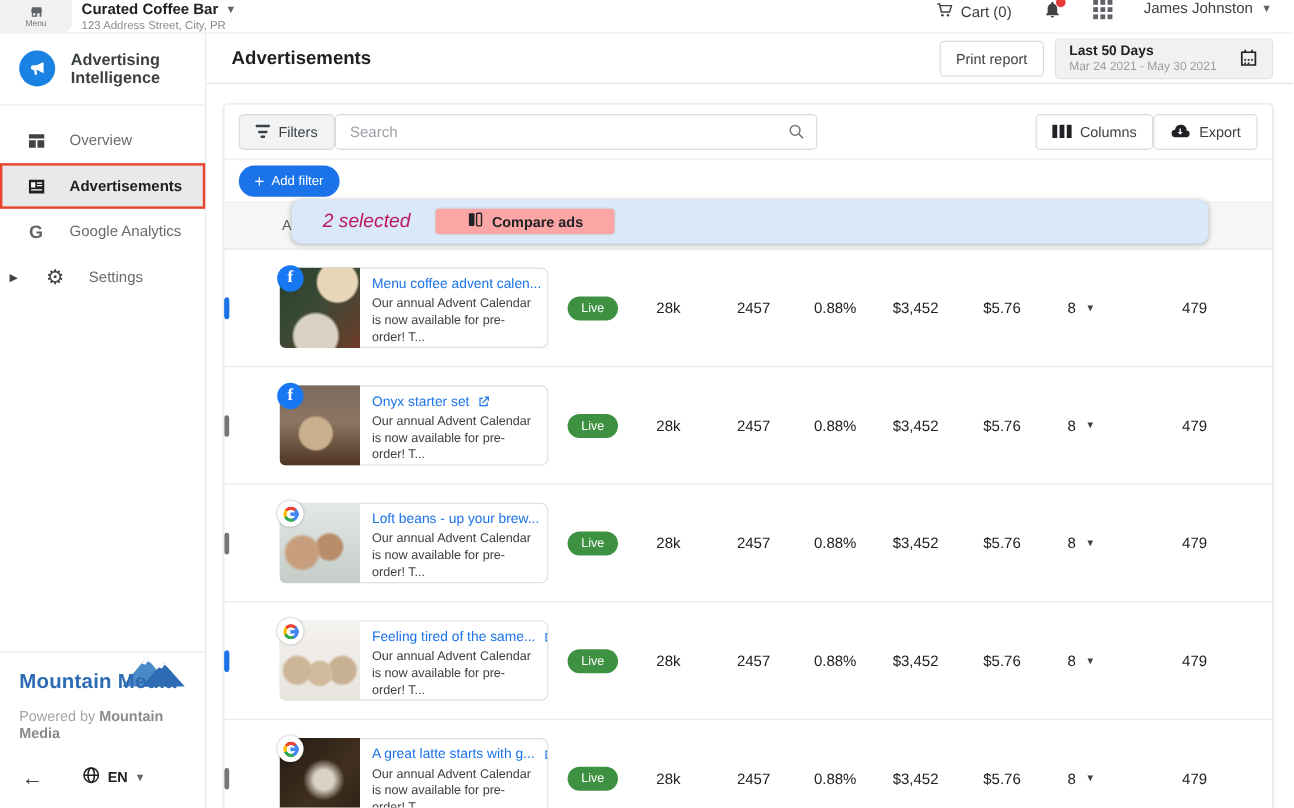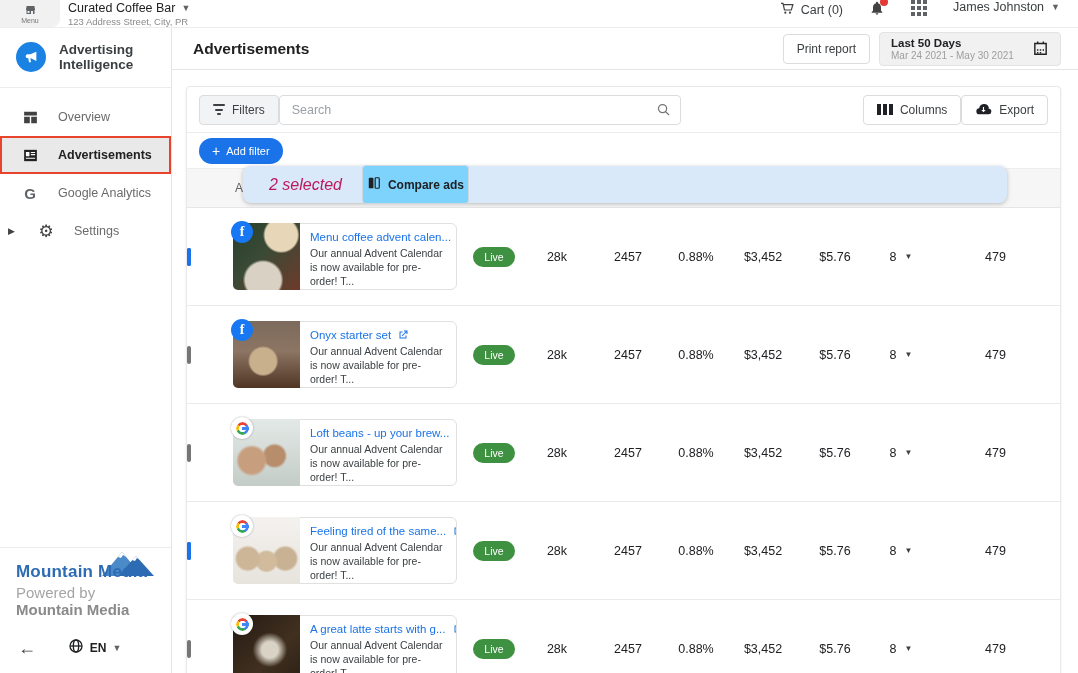--- a/index.html
+++ b/index.html
@@ -7,21 +7,21 @@
     font-family:"Liberation Sans","DejaVu Sans",sans-serif; color:#202124; }
 
   
   .topbar { height:28px; display:flex; align-items:stretch; background:#fff;
     border-bottom:1px solid #ededed; position:relative; z-index:5; }
   .menu-chip { width:60px; background:#f1f1f1; border-radius:0 0 8px 0;
     display:flex; flex-direction:column; align-items:center; justify-content:center; cursor:pointer; }
   .menu-chip svg { display:block; }
   .menu-chip .menu-label { font-size:7px; color:#757575; margin-top:1px; }
   .biz { margin-left:8px; display:flex; flex-direction:column; justify-content:center; cursor:pointer; }
-  .biz-top { display:flex; align-items:center; gap:6px; font-size:12.5px; font-weight:400; color:#212121; }
+  .biz-top { display:flex; align-items:center; gap:6px; font-size:12.5px; font-weight:700; color:#212121; }
   .biz-addr { font-size:9.5px; color:#8a8a8a; margin-top:1px; }
   .caret { font-size:9px; color:#5f6368; }
   .topbar-right { margin-left:auto; display:flex; align-items:flex-start; gap:26px; padding-right:18px; }
   .cart { display:flex; align-items:center; gap:6px; font-size:12.5px; color:#3c4043; cursor:pointer; }
   .bell-wrap { position:relative; cursor:pointer; display:flex; }
   .bell-dot { position:absolute; top:-2px; right:-3px; width:8px; height:8px; border-radius:50%; background:#e53935; }
   .apps-grid { display:grid; grid-template-columns:repeat(3,4px); grid-gap:2px; cursor:pointer; }
   .apps-grid i { width:4px; height:4px; background:#5f6368; display:block; }
   .user { display:flex; align-items:center; gap:7px; font-size:12.5px; color:#3c4043; cursor:pointer; }
 
@@ -41,21 +41,21 @@
   .nav-item.active { background:#e9e9e9; border:2px solid #e8432c; color:#212121; font-weight:700; }
   .nav-item .chev { width:10px; margin-left:-12px; font-size:9px; color:#424242; }
   .g-letter { font-size:15px; font-weight:700; color:#5f6368; }
   .gear { font-size:17px; color:#424242; line-height:1; }
 
   .side-spacer { flex:1; }
   .side-brand { border-top:1px solid #ececec; padding:14px 16px 6px 16px; }
   .brand-lockup { position:relative; width:150px; }
   .brand-lockup svg { position:absolute; top:-16px; right:6px; }
   .brand-text { font-size:17px; font-weight:700; color:#2d6cb3; letter-spacing:.2px; position:relative; }
-  .powered { font-size:15px; color:#a5a5a5; margin-top:2px; }
+  .powered { font-size:12px; color:#a5a5a5; margin-top:12px; }
   .powered b { color:#8a8a8a; }
   .side-bottom { display:flex; align-items:center; padding:14px 18px 16px 18px; }
   .back-arrow { font-size:18px; color:#3c4043; cursor:pointer; line-height:1; }
   .lang { margin:0 auto; display:flex; align-items:center; gap:6px; cursor:pointer; font-size:12px; font-weight:700; color:#212121; }
 
   
   .page-header { height:42px; display:flex; align-items:center; padding:0 17px 0 21px; border-bottom:1px solid #e6e6e6; }
   .page-title { font-size:15.5px; font-weight:700; color:#212121; }
   .header-right { margin-left:auto; display:flex; align-items:center; gap:9px; }
   .btn { display:inline-flex; align-items:center; gap:7px; background:#fff; border:1px solid #dadce0;
@@ -89,22 +89,22 @@
   .pill .plus { font-size:14px; font-weight:400; line-height:1; }
 
   
   .thead { position:relative; height:39px; background:#f6f6f6; border-bottom:1px solid #e6e6e6;
     display:flex; align-items:center; }
   .thead .ad-col-label { font-size:12px; color:#5f6368; padding-left:48px; }
   .selection-bar { position:absolute; top:-3px; left:56px; width:764px; height:37px; background:#d9e9f9;
     border-radius:8px; box-shadow:0 1px 4px rgba(0,0,0,.25); display:flex; align-items:center; gap:20px;
     padding-left:26px; z-index:3; }
   .sel-count { font-size:16px; font-style:italic; color:#be185d; }
-  .compare-btn { display:inline-flex; align-items:center; gap:7px; background:#7dd3fc; border:1px solid #cfd8e0;
-    border-radius:4px; height:39px; padding:0 4px; font-size:12px; font-weight:700; color:#202124; cursor:pointer; }
+  .compare-btn { display:inline-flex; align-items:center; gap:7px; background:#fca5a5; border:1px solid #cfd8e0;
+    border-radius:4px; height:23px; padding:0 26px; font-size:12px; font-weight:700; color:#202124; cursor:pointer; }
 
   .trow { display:grid; grid-template-columns:46px 232px 58px 68px 74px 62px 72px 72px 60px 1fr;
     align-items:center; height:98px; border-bottom:1px solid #eaeaea; font-size:12.5px; color:#202124; }
   .cell-center { text-align:center; }
   .cb { width:18px; height:18px; border:2px solid #757575; border-radius:2px; margin:0 auto; cursor:pointer;
     background:#fff; position:relative; }
   .cb.checked { background:#1a73e8; border-color:#1a73e8; }
   .cb.checked::after { content:"✓"; position:absolute; left:2px; top:-1px; color:#fff; font-size:13px; font-weight:700; }
 
   .ad-card { display:flex; align-items:stretch; border:1px solid #e0e0e0; border-radius:6px; background:#fff;

